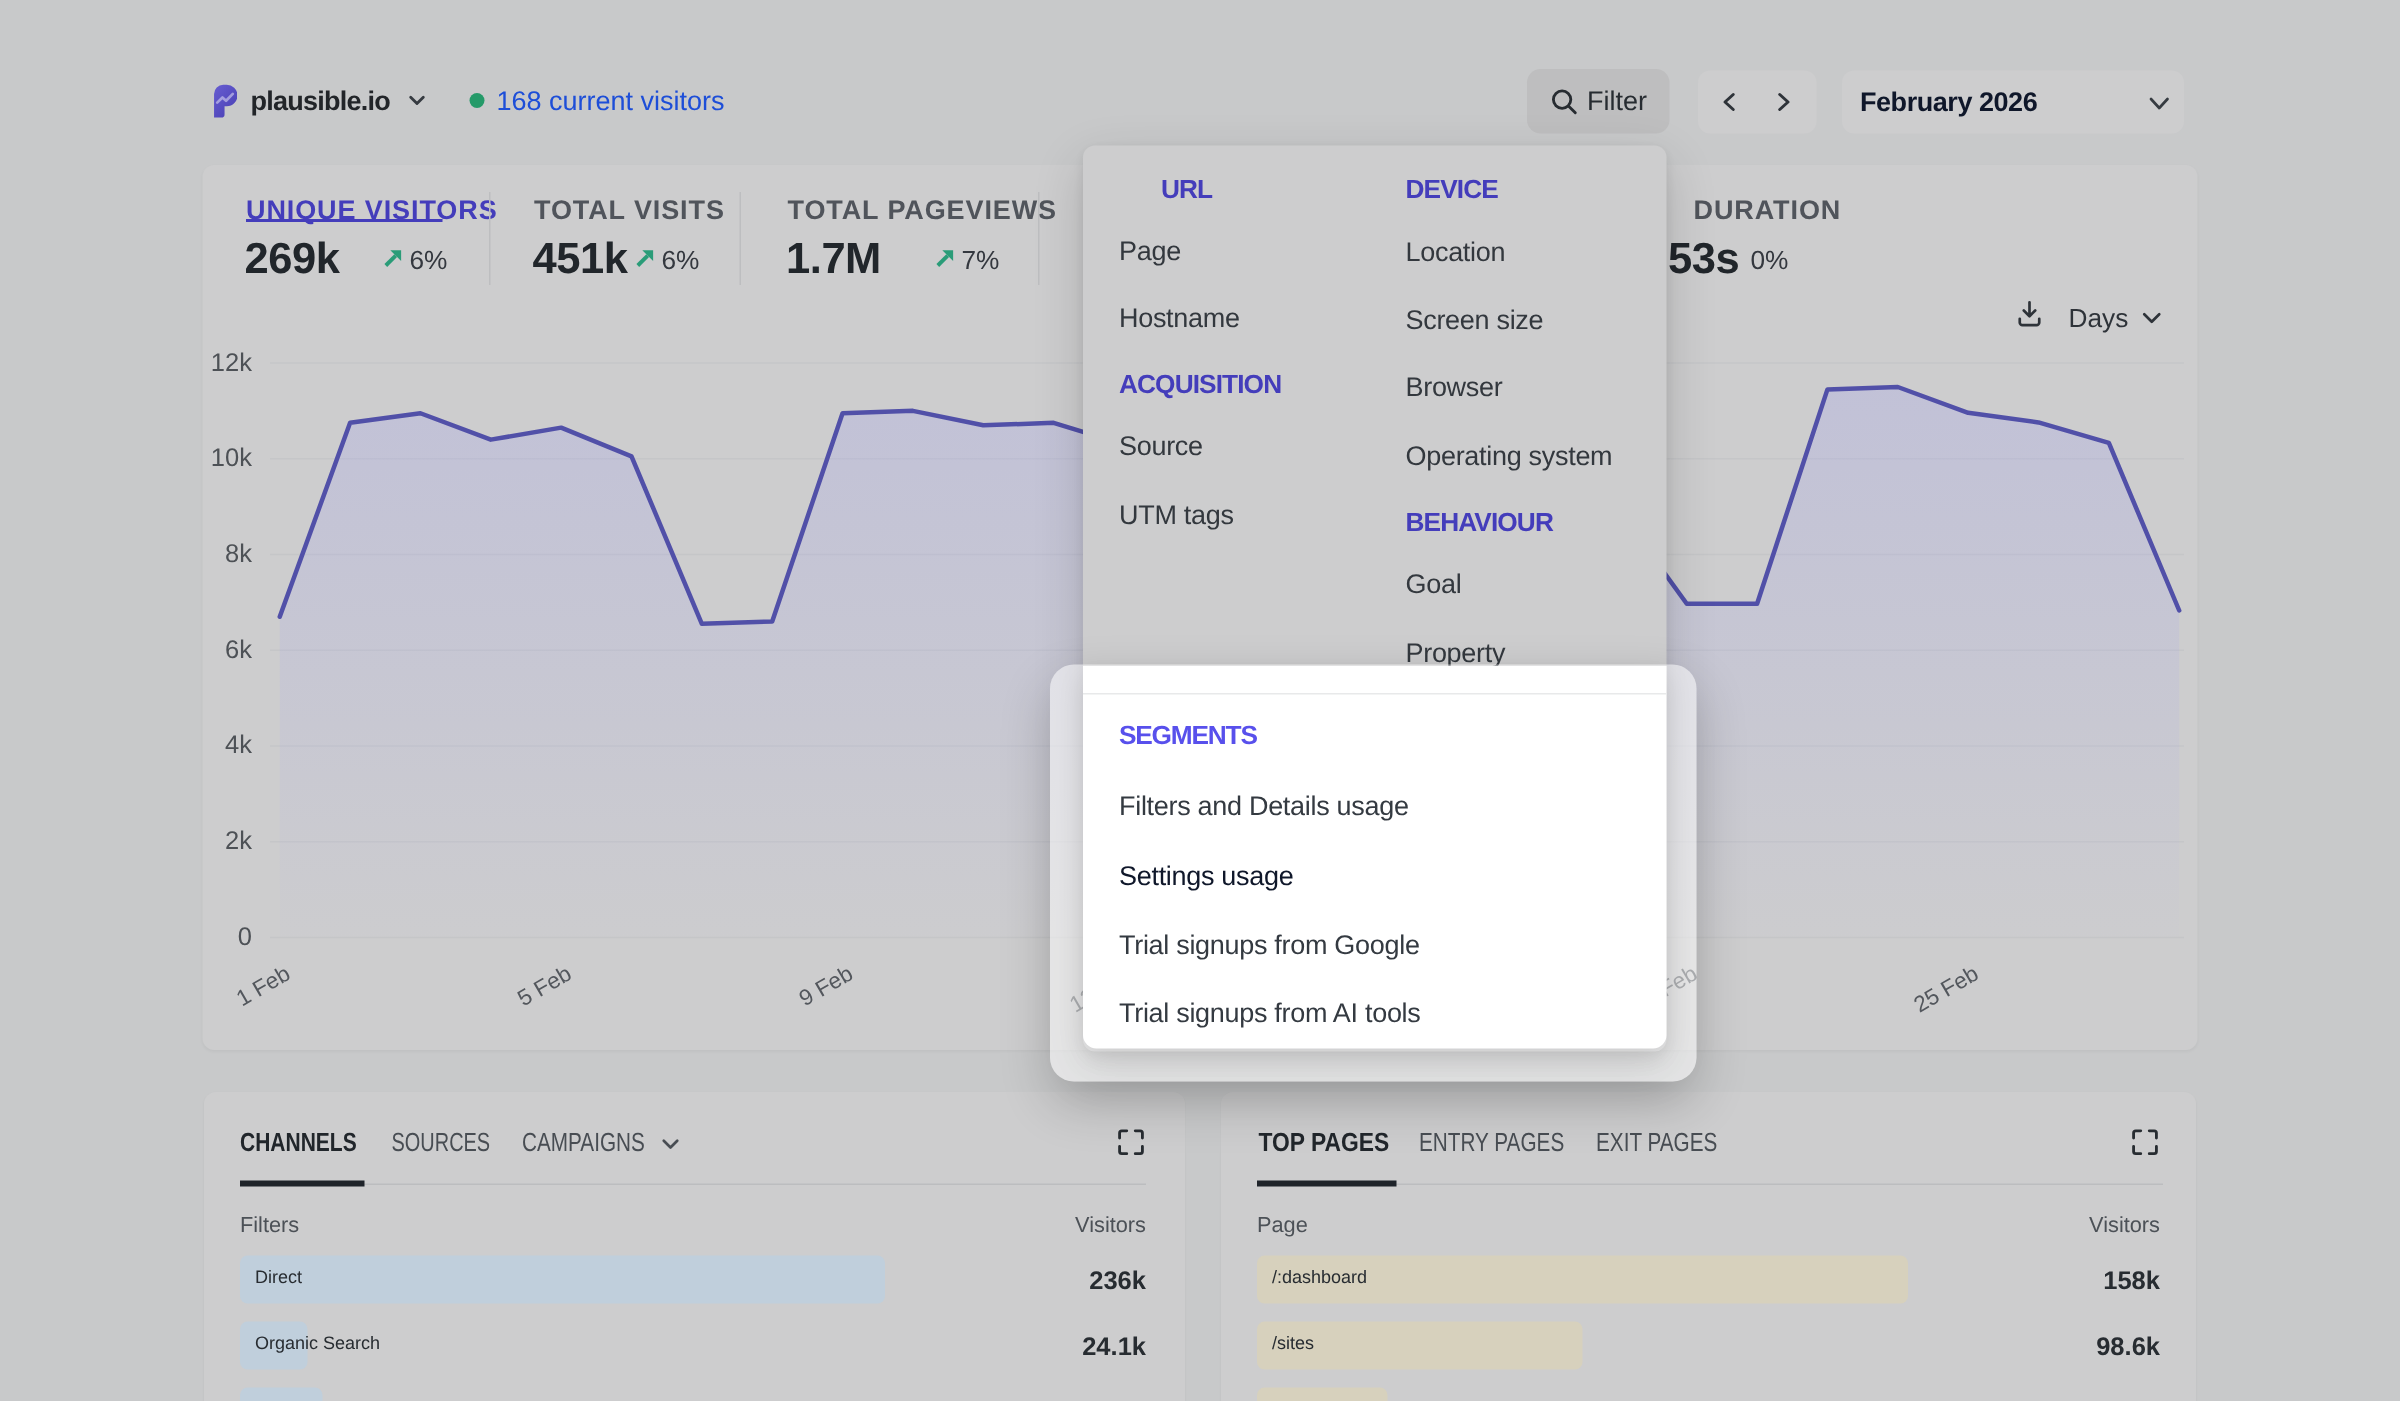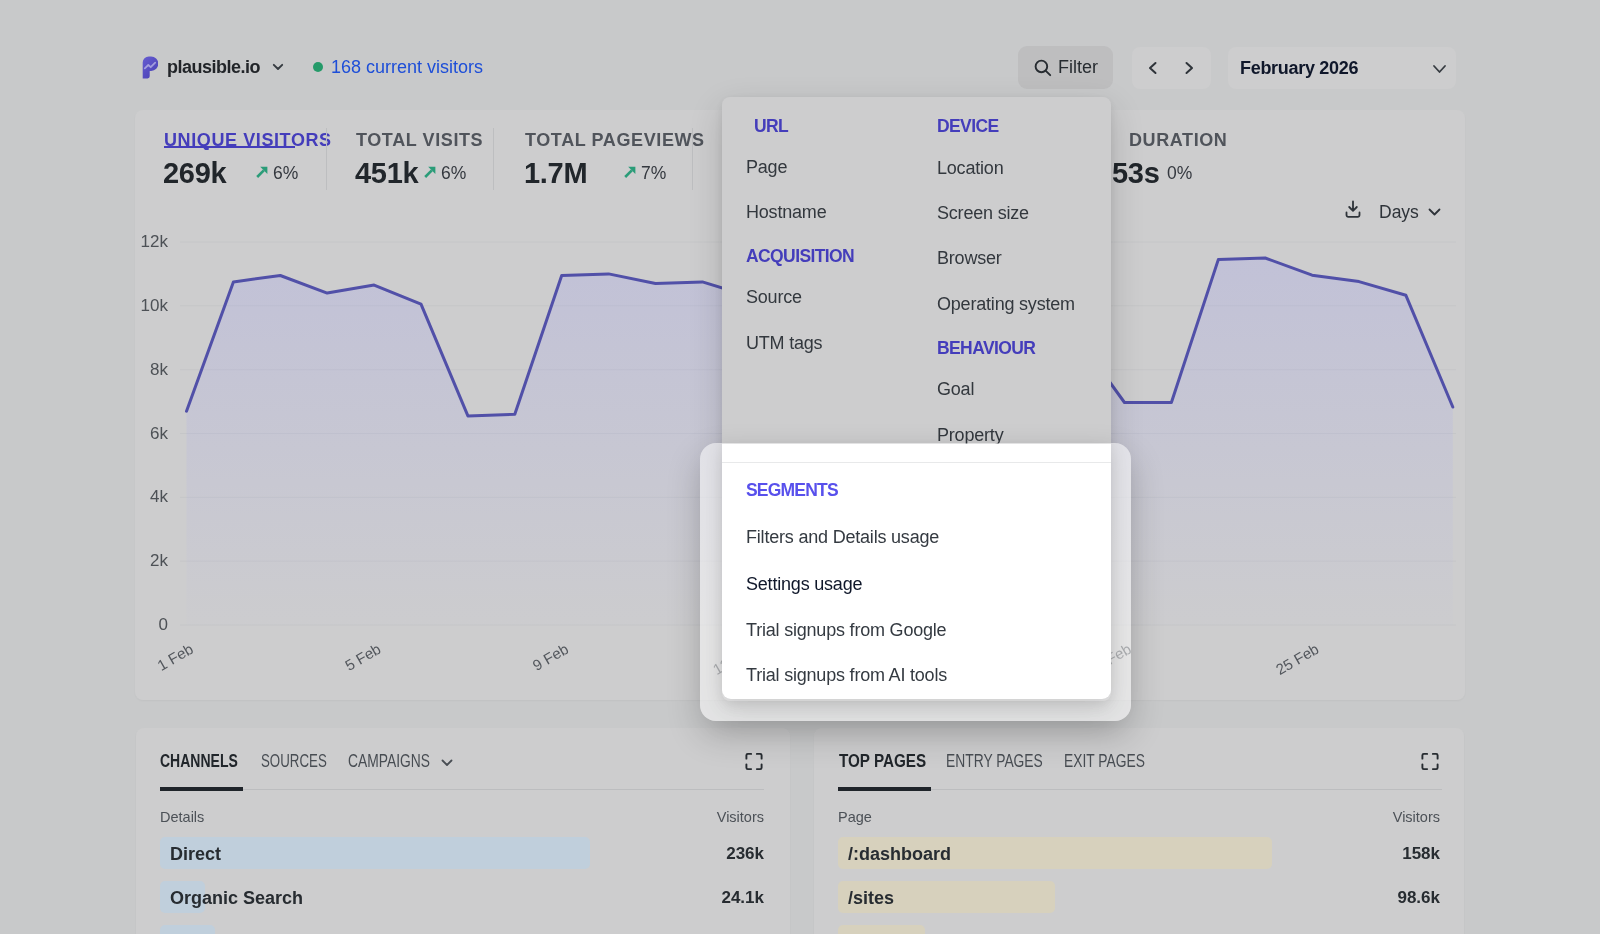--- a/index.html
+++ b/index.html
@@ -8,21 +8,21 @@
        -webkit-font-smoothing:antialiased;}
   .abs{position:absolute;white-space:nowrap;}
   .card{position:absolute;background:#cdcdce;border-radius:8px;}
   .statlabel{font-size:18px;font-weight:bold;letter-spacing:0.6px;color:#50545b;}
   .statval{font-size:29px;font-weight:bold;color:#21262b;letter-spacing:-0.3px;}
   .delta{font-size:17.5px;color:#34383f;}
   .sechead{font-size:17.5px;font-weight:bold;letter-spacing:-0.6px;color:#443dbb;}
   .pitem{font-size:18px;color:#33383e;letter-spacing:-0.2px;}
   .tab{font-size:17.5px;font-weight:bold;}
   .colhead{font-size:14.5px;color:#4c5157;}
-  .rowtxt{font-size:18px;color:#272c31;font-weight:bold;}
+  .rowtxt{font-size:12px;color:#272c31;}
   .rowval{font-size:17px;font-weight:bold;color:#272c31;}
 </style>
 </head>
 <body>
 
 <svg class="abs" style="left:142px;top:56px;" width="16" height="23" viewBox="0 0 16 23">
   <defs>
       <linearGradient id="plg" x1="0" y1="0" x2="0.8" y2="1">
     <stop offset="0" stop-color="#675dd1"></stop>
         <stop offset="1" stop-color="#4a41b5"></stop>
@@ -155,21 +155,21 @@
   <svg class="abs" style="left:744px;top:752px;" width="20" height="19" viewBox="0 0 20 20">
     <g fill="none" stroke="#272c31" stroke-width="2" stroke-linecap="round">
       <path d="M2 7 V3.5 A1.5 1.5 0 0 1 3.5 2 H7"></path>
       <path d="M13 2 H16.5 A1.5 1.5 0 0 1 18 3.5 V7"></path>
       <path d="M18 13 V16.5 A1.5 1.5 0 0 1 16.5 18 H13"></path>
       <path d="M7 18 H3.5 A1.5 1.5 0 0 1 2 16.5 V13"></path>
     </g>
   </svg>
   <div class="abs" style="left:160px;top:789px;width:604px;height:1px;background:#bcbdbf;"></div>
   <div class="abs" style="left:160px;top:787px;width:83px;height:4px;background:#1f242a;"></div>
-  <div class="abs colhead" style="left:160px;top:809px;">Details</div>
+  <div class="abs colhead" style="left:160px;top:809px;">Filters</div>
   <div class="abs colhead" style="left:600px;top:809px;width:164px;text-align:right;">Visitors</div>
   <div class="abs" style="left:160px;top:837px;width:430px;height:31.5px;background:#c0cfdc;border-radius:5px;"></div>
   <div class="abs rowtxt" style="left:170px;top:844px;">Direct</div>
   <div class="abs rowval" style="left:600px;top:844px;width:164px;text-align:right;">236k</div>
   <div class="abs" style="left:160px;top:881px;width:45px;height:31.5px;background:#c0cfdc;border-radius:5px;"></div>
   <div class="abs rowtxt" style="left:170px;top:888px;">Organic Search</div>
   <div class="abs rowval" style="left:600px;top:888px;width:164px;text-align:right;">24.1k</div>
   <div class="abs" style="left:160px;top:925px;width:55px;height:9px;background:#c0cfdc;border-radius:5px 5px 0 0;"></div>
 </div>
 <div class="abs" id="bottomright">
@@ -192,21 +192,21 @@
   <div class="abs rowtxt" style="left:848px;top:844px;">/:dashboard</div>
   <div class="abs rowval" style="left:1276px;top:844px;width:164px;text-align:right;">158k</div>
   <div class="abs" style="left:838px;top:881px;width:217px;height:31.5px;background:#d7d1bd;border-radius:5px;"></div>
   <div class="abs rowtxt" style="left:848px;top:888px;">/sites</div>
   <div class="abs rowval" style="left:1276px;top:888px;width:164px;text-align:right;">98.6k</div>
   <div class="abs" style="left:838px;top:925px;width:87px;height:9px;background:#d7d1bd;border-radius:5px 5px 0 0;"></div>
 </div>
 
 <div class="abs" style="left:722px;top:97px;width:389px;height:604px;background:#cdcdce;border-radius:8px;box-shadow:0 12px 34px rgba(0,0,0,0.16),0 2px 8px rgba(0,0,0,0.08);z-index:10;"></div>
 <div class="abs" id="popupcontent" style="z-index:11;">
-  <div class="abs sechead" style="left:754px;top:116px;">URL</div>
+  <div class="abs sechead" style="left:774px;top:116px;">URL</div>
   <div class="abs pitem" style="left:746px;top:157px;">Page</div>
   <div class="abs pitem" style="left:746px;top:202px;">Hostname</div>
   <div class="abs sechead" style="left:746px;top:246px;">ACQUISITION</div>
   <div class="abs pitem" style="left:746px;top:287px;">Source</div>
   <div class="abs pitem" style="left:746px;top:333px;">UTM tags</div>
   <div class="abs sechead" style="left:937px;top:116px;">DEVICE</div>
   <div class="abs pitem" style="left:937px;top:158px;">Location</div>
   <div class="abs pitem" style="left:937px;top:203px;">Screen size</div>
   <div class="abs pitem" style="left:937px;top:248px;">Browser</div>
   <div class="abs pitem" style="left:937px;top:294px;">Operating system</div>

